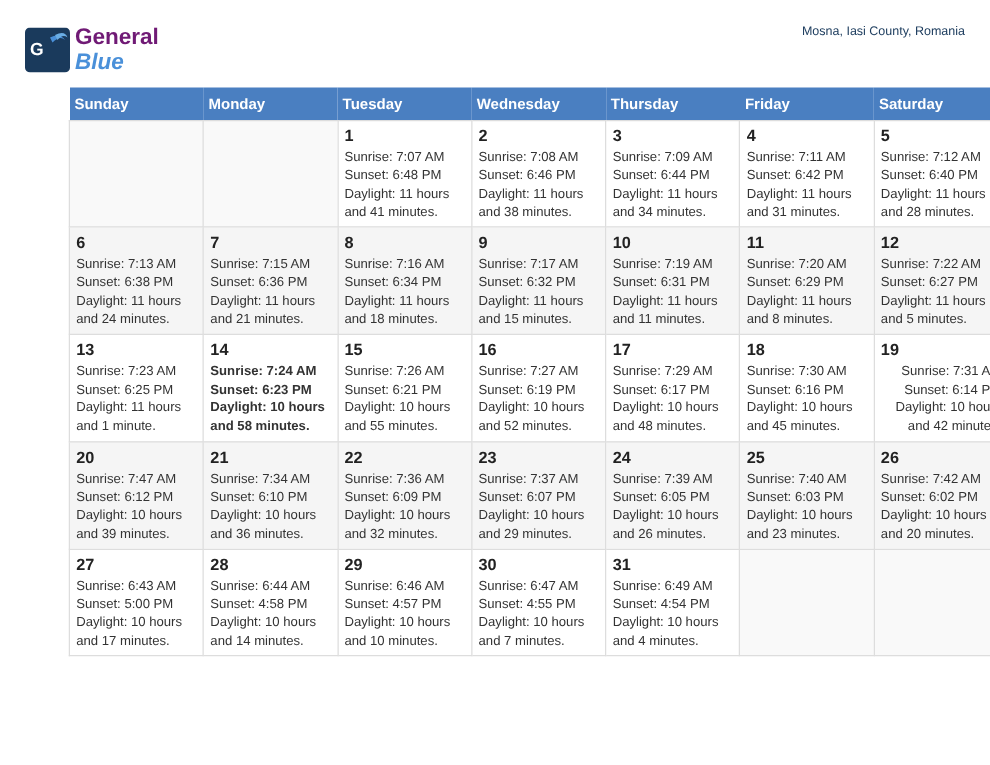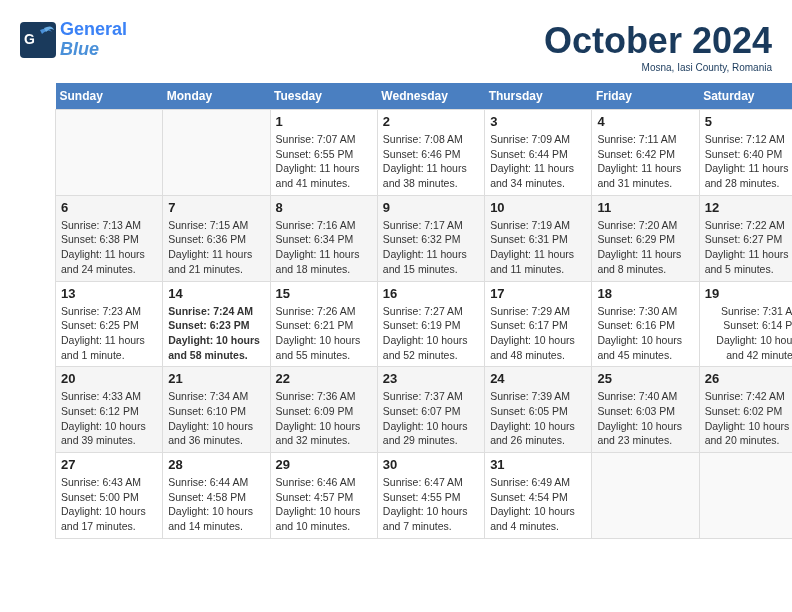--- a/index.html
+++ b/index.html
@@ -82,27 +82,26 @@
     <div style="display:flex; align-items:center; gap:4px;">
       <div style="position:relative; width:36px; height:36px;">
         <svg viewBox="0 0 36 36" xmlns="http://www.w3.org/2000/svg">
           <rect x="0" y="0" width="36" height="36" rx="4" fill="#1a3a5c"></rect>
           <text x="4" y="22" font-size="14" font-weight="bold" fill="white" font-family="Arial">G</text>
           <path d="M20 8 Q28 4 32 10 Q28 6 22 12 Z" fill="#4a90d9"></path>
           <path d="M24 6 Q32 2 34 8 Q30 5 26 10 Z" fill="#6aade4"></path>
         </svg>
       </div>
       <div>
-        <div style="font-size:18px; font-weight:bold; color:#3b82f6; line-height:1.1;">General</div>
+        <div style="font-size:18px; font-weight:bold; color:#701a75; line-height:1.1;">General</div>
         <div style="font-size:18px; font-weight:bold; color:#4a90d9; line-height:1.1;font-style:italic;">Blue</div>
       </div>
     </div>
   </div>
   <div class="title-section">
-    <div class="month-title">October 2024</div>
     <div class="location-title">Mosna, Iasi County, Romania</div>
   </div>
 </div>
 
 <table>
   <thead>
     <tr>
     <th>Sunday</th>
         <th>Monday</th>
         <th>Tuesday</th>
@@ -112,21 +111,21 @@
         <th>Saturday</th>
       </tr>
   </thead>
   <tbody id="calendar-body">
   <tr>
         <td class="empty-cell"></td>
         <td class="empty-cell"></td>
         <td>
           <div class="day-number">1</div>
           <div class="day-info" style="white-space: pre-line;">Sunrise: 7:07 AM
-Sunset: 6:55 PM
+Sunset: 6:48 PM
 Daylight: 11 hours and 41 minutes.</div>
         </td>
         <td>
           <div class="day-number">2</div>
           <div class="day-info" style="white-space: pre-line;">Sunrise: 7:08 AM
 Sunset: 6:46 PM
 Daylight: 11 hours and 38 minutes.</div>
         </td>
         <td>
           <div class="day-number">3</div>
@@ -231,21 +230,21 @@
         <td>
           <div class="day-number">19</div>
           <div class="day-info" style="white-space: pre-line; text-align: right;">Sunrise: 7:31 AM
 Sunset: 6:14 PM
 Daylight: 10 hours and 42 minutes.</div>
         </td>
       </tr>
       <tr>
         <td>
           <div class="day-number">20</div>
-          <div class="day-info" style="white-space: pre-line;">Sunrise: 4:33 AM
+          <div class="day-info" style="white-space: pre-line;">Sunrise: 7:47 AM
 Sunset: 6:12 PM
 Daylight: 10 hours and 39 minutes.</div>
         </td>
         <td>
           <div class="day-number">21</div>
           <div class="day-info" style="white-space: pre-line;">Sunrise: 7:34 AM
 Sunset: 6:10 PM
 Daylight: 10 hours and 36 minutes.</div>
         </td>
         <td>

